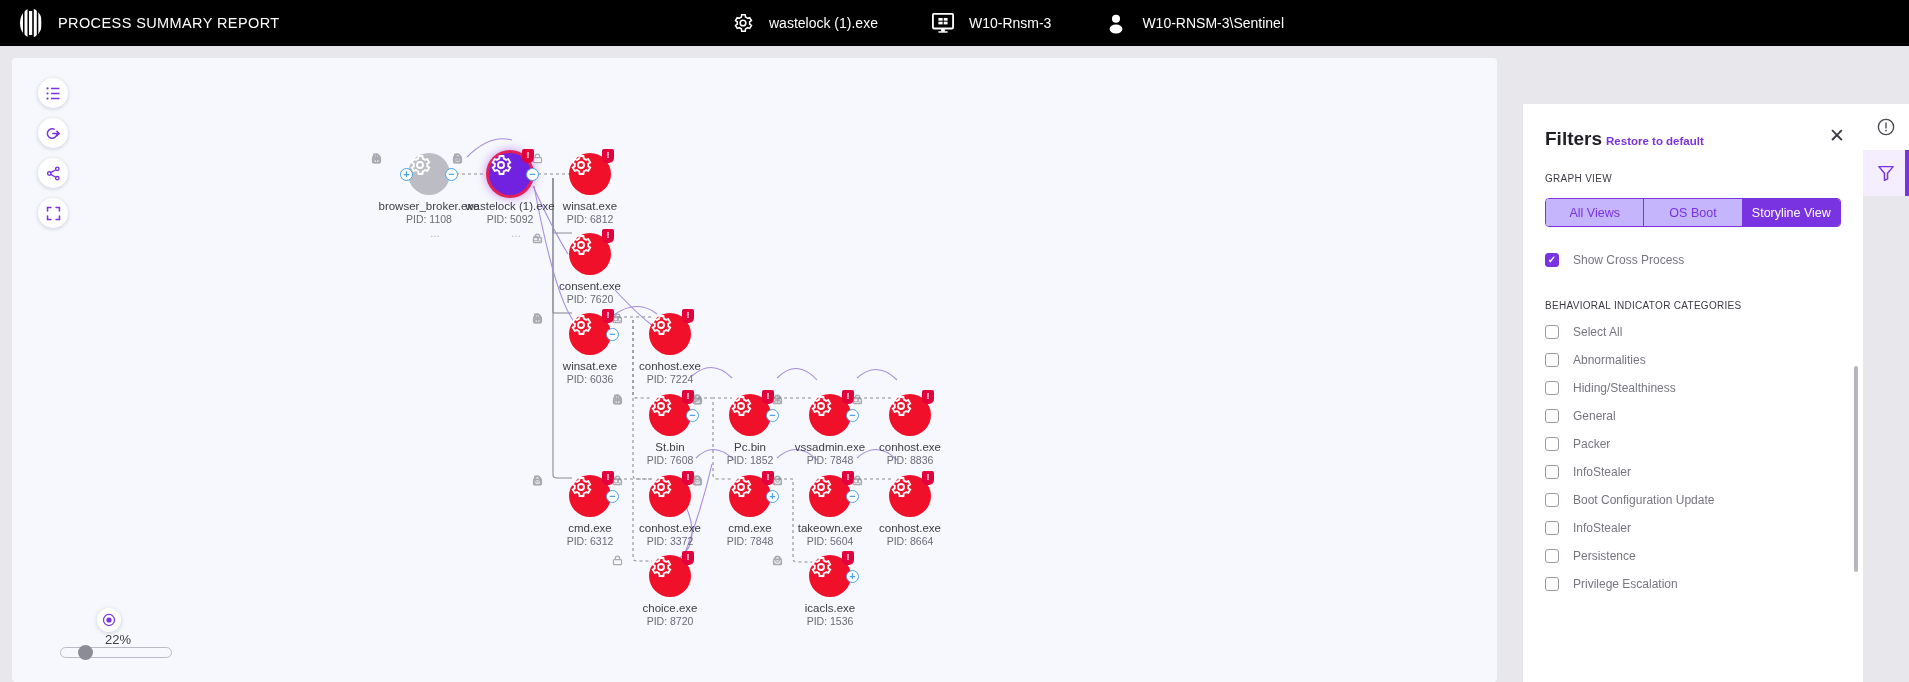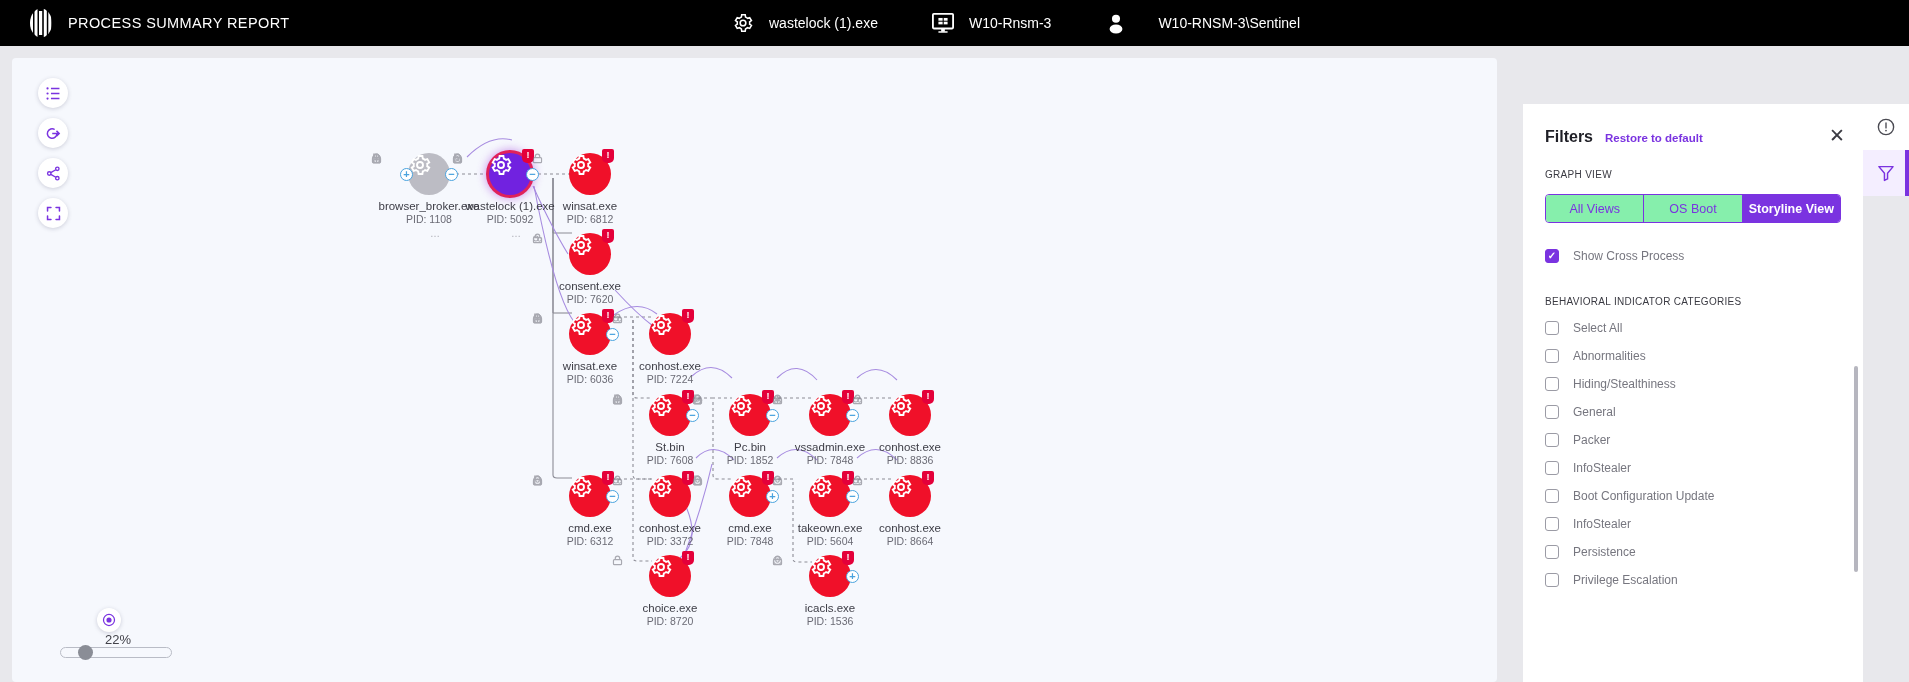--- a/index.html
+++ b/index.html
@@ -10,32 +10,32 @@
     overflow: hidden;
   }
 
   
   .topbar {
     position: absolute; top: 0; left: 0;
     width: 1909px; height: 46px;
     background: #000000;
     display: flex; align-items: center;
   }
-  .brand { display: flex; align-items: center; padding-left: 28px; }
+  .brand { display: flex; align-items: center; padding-left: 18px; }
   .brand-logo { width: 26px; height: 30px; position: relative; }
   .brand-title {
     color: #ffffff; font-size: 14.5px; letter-spacing: 0.4px;
     margin-left: 14px; font-weight: 400; white-space: nowrap;
   }
   .topbar-center {
     position: absolute; left: 730px; top: 0; height: 46px;
     display: flex; align-items: center; gap: 0px;
   }
   .tb-item { display: flex; align-items: center; margin-right: 52px; }
-  .tb-item:last-child { margin-right: 0; gap: 16px; }
+  .tb-item:last-child { margin-right: 0; }
   .tb-icon { width: 26px; height: 26px; display: flex; align-items: center; justify-content: center; }
   .tb-label { color: #ffffff; font-size: 14px; margin-left: 13px; white-space: nowrap; }
 
   
   .shell {
     position: absolute; top: 46px; left: 0;
     width: 1909px; height: 636px;
     background: #e8e8ec;
     padding: 12px 12px 0 12px;
   }
@@ -134,43 +134,43 @@
 
   
   .filters {
     position: absolute; top: 58px; right: 46px;
     width: 340px; height: 624px;
     background: #ffffff;
     padding: 24px 22px 0 22px;
     overflow: hidden;
   }
   .filters-head { display: flex; align-items: baseline; }
-  .filters-title { font-size: 16px; color: #1f1f26; font-weight: 700; }
+  .filters-title { font-size: 19px; color: #1f1f26; font-weight: 700; }
   .filters-restore {
     font-size: 11.5px; color: #7a33e0; font-weight: bold;
-    margin-left: 12px; cursor: pointer;
+    margin-left: 4px; cursor: pointer;
   }
   .filters-close {
     position: absolute; right: 18px; top: 22px;
     font-size: 19px; color: #3a3a42; cursor: pointer; line-height: 1;
   }
   .section-label {
     margin-top: 23px; font-size: 10px; color: #3a3a42; letter-spacing: .3px;
   }
   .seg {
     margin-top: 14px; display: flex; width: 296px; height: 29px;
     border-radius: 4px; overflow: hidden; border: 1.4px solid #7a33e0;
   }
   .seg-btn {
     flex: 1; display: flex; align-items: center; justify-content: center;
-    font-size: 12.5px; color: #7a33e0; background: #86efac;
+    font-size: 12.5px; color: #7a33e0; background: #c4b5fd;
     border-right: 1.4px solid #7a33e0; cursor: pointer; white-space: nowrap;
   }
   .seg-btn:last-child { border-right: none; }
-  .seg-btn.active { background: #7a33e0; color: #ffffff; font-weight: bold; }
+  .seg-btn.active { background: #7a33e0; color: #ffffff; font-weight: normal; }
 
   .chk-row { display: flex; align-items: center; margin-top: 15px; cursor: pointer; }
   .chk {
     width: 14px; height: 14px; border-radius: 3px;
     border: 1.3px solid #9b9ba5; background: #fff;
     display: flex; align-items: center; justify-content: center; flex: 0 0 auto;
   }
   .chk.on { background: #7a33e0; border-color: #7a33e0; }
   .chk.on::after {
     content: "✓"; color: #fff; font-size: 10px; line-height: 10px; font-weight: bold;

